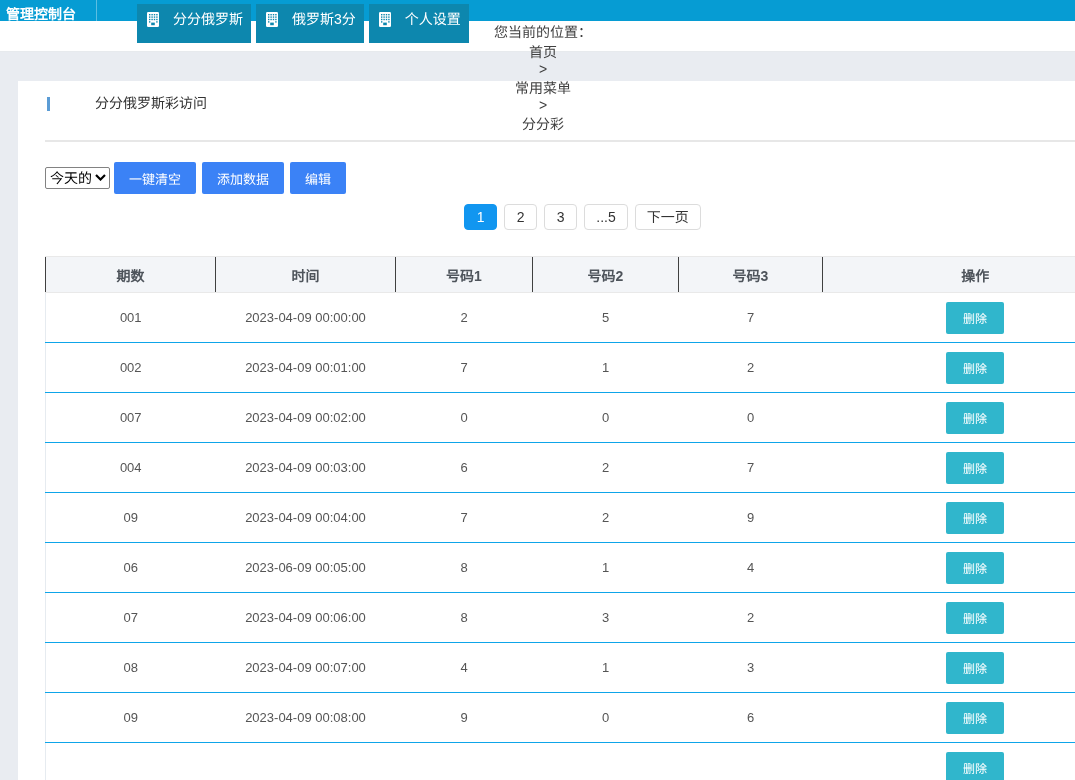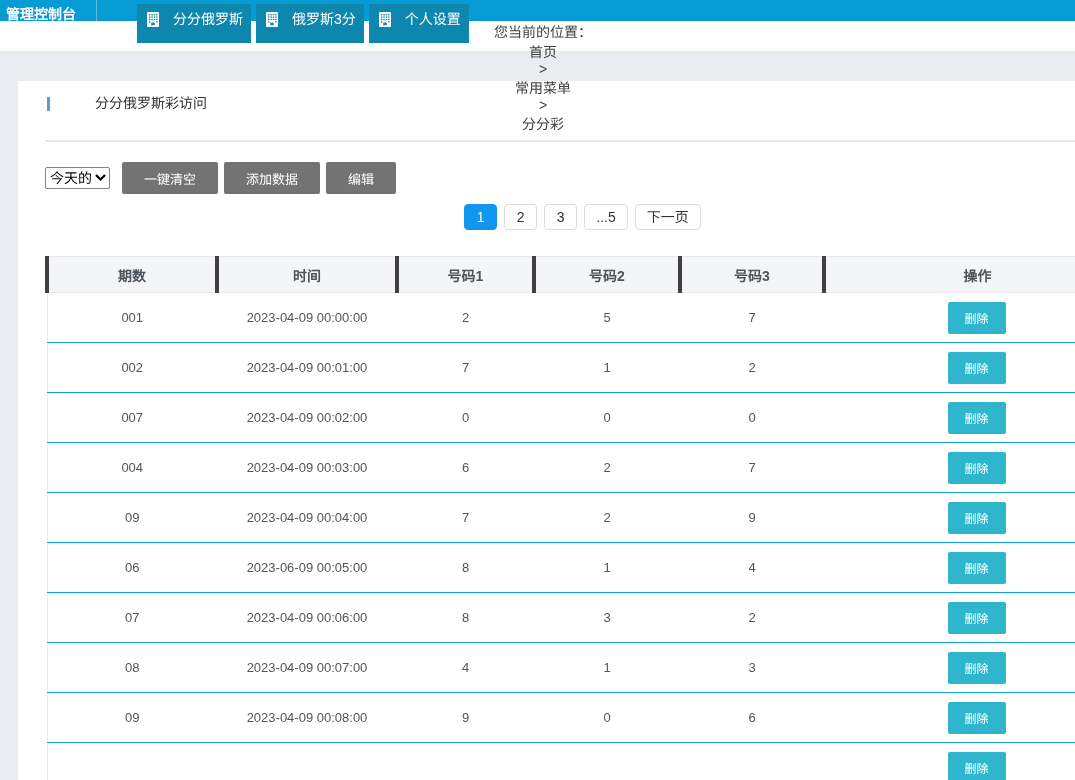--- a/index.html
+++ b/index.html
@@ -103,21 +103,21 @@
     width:1075px;
   }
 
   
   .controls {
     margin-top:20px;
     height:32px;
     display:flex;
     align-items:center;
   }
-  .select-wrap { position:relative; margin-right:12px; }
+  .select-wrap { position:relative; margin-right:4px; }
   select.date-filter {
     appearance:none;
     -webkit-appearance:none;
     width:65px; height:22px;
     border:1px solid #828282;
     border-radius:2px;
     background:#fff;
     font-family:inherit;
     font-size:14px;
     color:#000;
@@ -125,26 +125,26 @@
     line-height:20px;
   }
   .select-chevron {
     position:absolute;
     right:4px; top:7px;
     pointer-events:none;
     display:block;
   }
   .btn-cyan {
     border:none;
-    background:#737373;
+    background:#3b82f6;
     color:#fff;
     font-family:Liberation Sans, sans-serif;
     font-size:13px;
     height:32px;
-    padding:0 22px;
+    padding:0 15px;
     margin-right:6px;
     border-radius:2px;
     cursor:pointer;
     white-space:nowrap;
   }
 
   
   .pager-strip { width:1075px; margin-top:10px; }
   .pager {
     display:flex;
@@ -183,21 +183,21 @@
   .data-table col.c2 { width:180px; }
   .data-table col.c3 { width:137px; }
   .data-table col.c4 { width:146px; }
   .data-table col.c5 { width:144px; }
   .data-table col.c6 { width:305px; }
   .data-table th {
     height:36px;
     background:#f3f5f8;
     border-top:1px solid #e9e9e9;
     border-bottom:1px solid #e9e9e9;
-    border-left:4px solid #404040;
+    border-left:1px solid #404040;
     font-size:14px;
     font-weight:bold;
     color:#4e545b;
     text-align:center;
   }
   .data-table td {
     height:50px;
     border-bottom:1px solid #0ea5e9;
     font-size:13px;
     color:#555;

